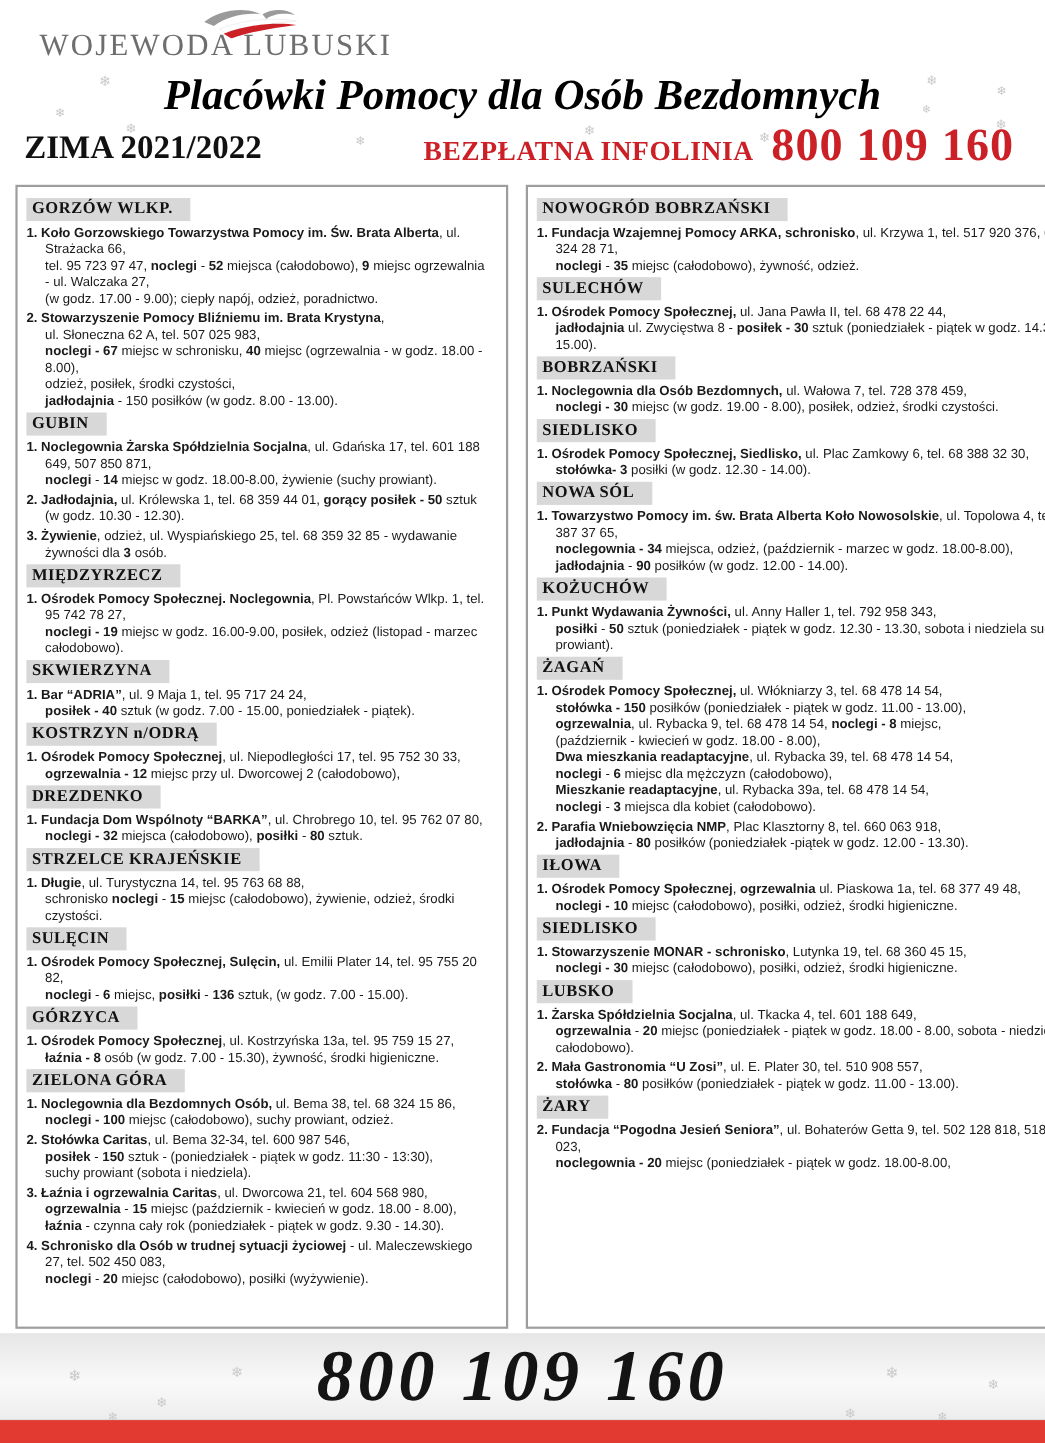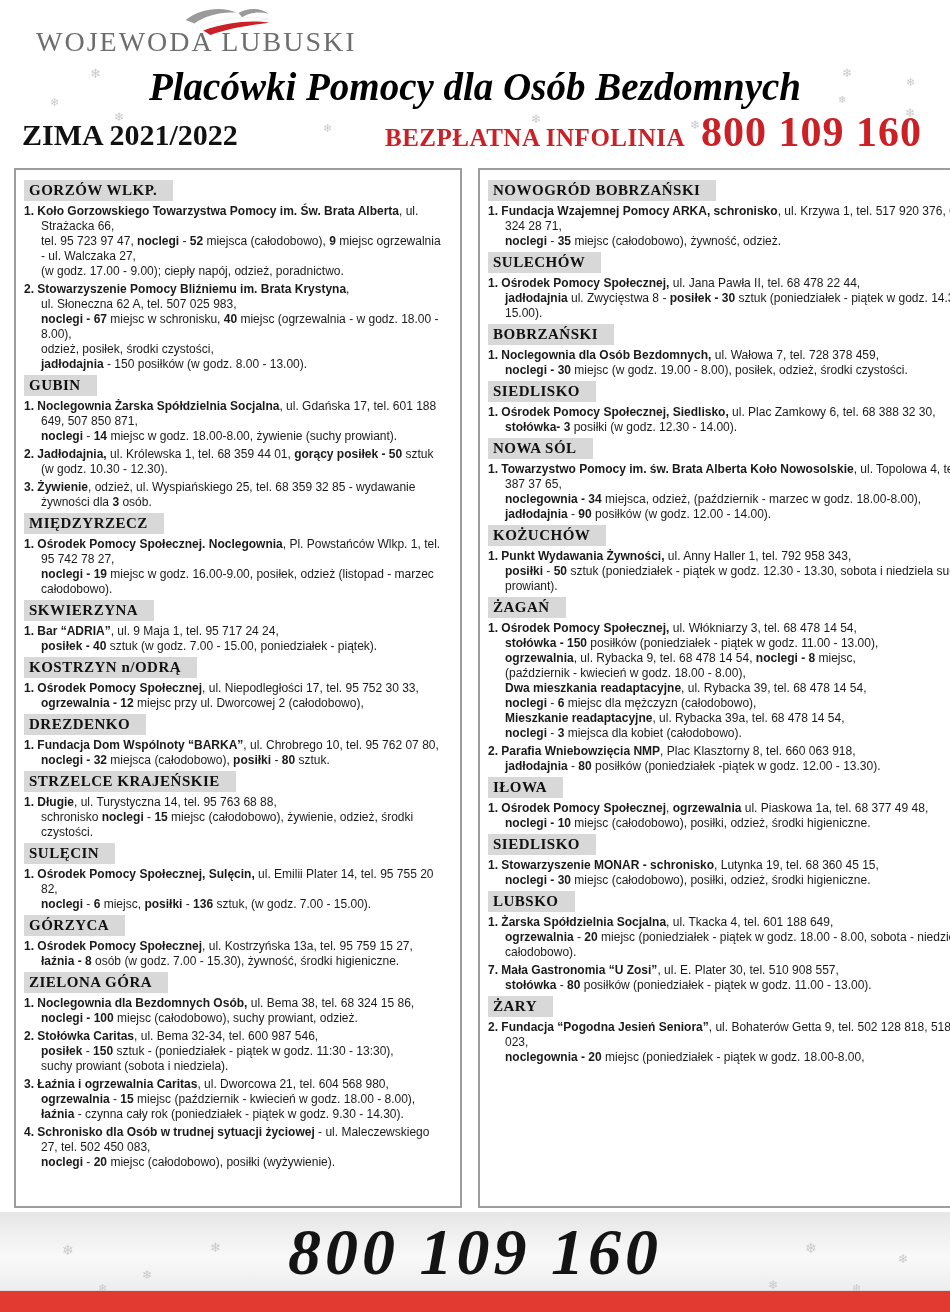--- a/index.html
+++ b/index.html
@@ -201,21 +201,21 @@
         <div class="line"><b>noclegi - 10</b> miejsc (całodobowo), posiłki, odzież, środki higieniczne.</div>
       </div></section>
     <section class="city-section"><div class="city-header">SIEDLISKO</div><div class="entry">
         <div class="line first"><b>1. Stowarzyszenie MONAR - schronisko</b>, Lutynka 19, tel. 68 360 45 15,</div>
         <div class="line"><b>noclegi - 30</b> miejsc (całodobowo), posiłki, odzież, środki higieniczne.</div>
       </div></section>
     <section class="city-section"><div class="city-header">LUBSKO</div><div class="entry">
         <div class="line first"><b>1. Żarska Spółdzielnia Socjalna</b>, ul. Tkacka 4,  tel. 601 188 649,</div>
         <div class="line"><b>ogrzewalnia</b> - <b>20</b> miejsc (poniedziałek - piątek w godz. 18.00 - 8.00, sobota - niedziela całodobowo).</div>
       </div><div class="entry">
-        <div class="line first"><b>7. Mała Gastronomia “U Zosi”</b>, ul. E. Plater 30, tel. 510 908 557,</div>
+        <div class="line first"><b>2. Mała Gastronomia “U Zosi”</b>, ul. E. Plater 30, tel. 510 908 557,</div>
         <div class="line"><b>stołówka</b> - <b>80</b> posiłków (poniedziałek - piątek w godz. 11.00 - 13.00).</div>
       </div></section>
     <section class="city-section"><div class="city-header">ŻARY</div><div class="entry">
         <div class="line first"><b>2. Fundacja “Pogodna Jesień Seniora”</b>, ul. Bohaterów Getta 9, tel. 502 128 818, 518 335 023,</div>
         <div class="line"><b>noclegownia - 20</b> miejsc (poniedziałek - piątek w godz. 18.00-8.00,</div>
       </div></section>
   </div>
 
 <div class="footer">
   <span class="flake" style="left:62px;top:30px;font-size:14px">❄</span>

